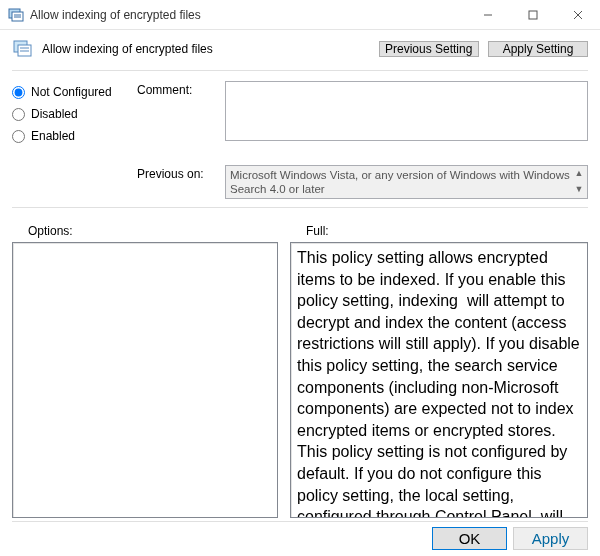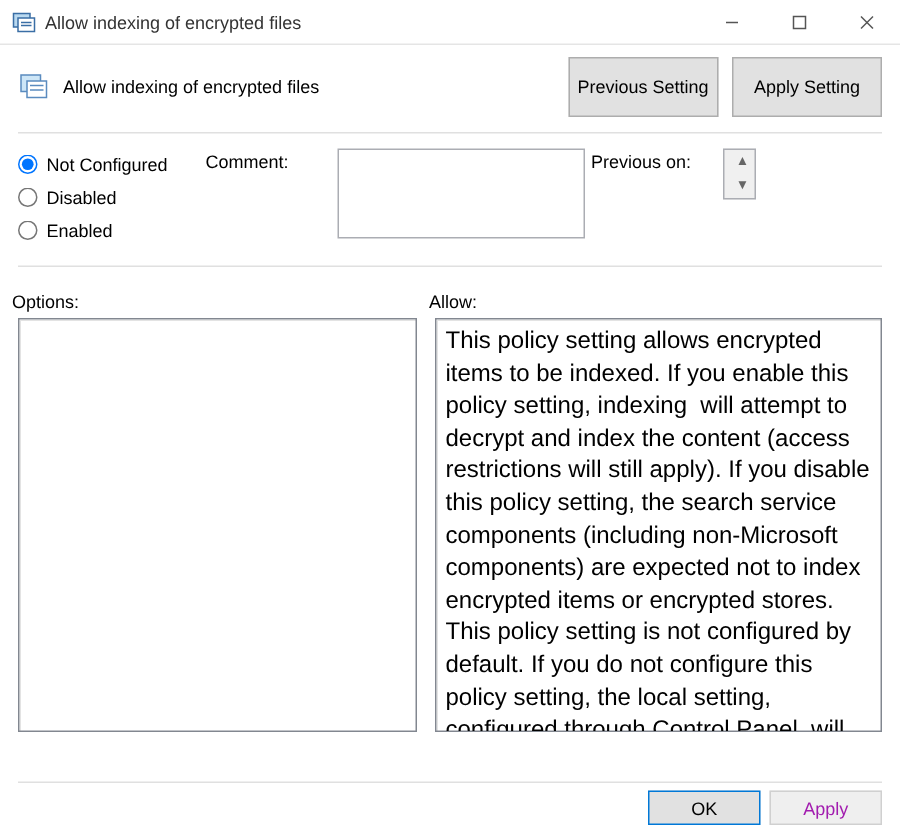--- a/index.html
+++ b/index.html
@@ -38,47 +38,47 @@
       padding: 8px 12px 8px 12px;
     }
     .header-row .policy-icon {
       width: 22px; height: 22px;
       margin-right: 8px;
       display:flex;align-items:center;justify-content:center;
     }
     .header-row .policy-title { flex: 1; font-size: 12px; }
     .header-row .nav-btns button {
       min-width: 100px;
-      height: 40px;
+      height: 16px;
       padding: 0 0;
       margin-left: 6px;
       border: 1px solid #adadad;
       background: #e1e1e1;
       font-size: 12px;
       font-family: inherit;
     }
 
     .hr { height: 1px; background: #e0e0e0; margin: 2px 12px 6px 12px; }
 
     .config-row {
       display: flex;
       padding: 4px 12px 0 12px;
     }
     .radio-col {
       width: 125px;
       padding-top: 4px;
     }
     .radio-col label {
-      display: flex; align-items: flex-start;
+      display: flex; align-items: center;
       margin-bottom: 8px;
       font-size: 12px;
       gap: 6px;
     }
     .radio-col input[type=radio] { margin: 0; }
-    .form-col { flex: 1; display: flex; flex-direction: row; gap: 4px; }
+    .form-col { flex: 1; display: flex; flex-direction: column; gap: 24px; }
     .form-line { display: flex; align-items: flex-start; gap: 6px; }
     .form-line .lbl { width: 82px; text-align: left; padding-top: 2px; white-space: nowrap;}
     .comment-box {
       flex: 1; height: 60px;
       border: 1px solid #abadb3;
       background: #fff;
       font-family: inherit; font-size: 12px;
       padding: 2px 4px;
       overflow-y: scroll;
       resize: none;
@@ -97,21 +97,21 @@
     .supported-box .scroll-arrow{
       position:absolute; right:1px; width:14px; height:14px;
       display:flex;align-items:center;justify-content:center;
       color:#666; font-size:9px;
     }
     .supported-box .scroll-arrow.up{top:1px}
     .supported-box .scroll-arrow.dn{bottom:1px}
 
     .columns-labels {
       display: flex;
-      padding: 10px 12px 4px 8px;
+      padding: 10px 12px 4px 28px;
       gap: 12px;
     }
     .columns-labels .left { width: 266px; }
     .columns-labels .right { flex: 1; }
 
     .columns {
       display: flex;
       padding: 0 12px 0 12px;
       gap: 12px;
       height: 276px;
@@ -140,25 +140,25 @@
       bottom: 6px;
       right: 12px;
       display: flex;
       gap: 6px;
     }
     .footer button {
       min-width: 75px;
       height: 23px;
       border: 1px solid #adadad;
       background: #e1e1e1;
-      font-size: 12px;
+      font-size: 15px;
       font-family: inherit;
     }
     .footer button.default { border-color:#0078d7; }
-    .footer button:disabled { color:#a21caf; border-color:#d0d0d0; background:#efefef; }
+    .footer button:disabled { color:#0369a1; border-color:#d0d0d0; background:#efefef; }
     .footer-line{position:absolute;bottom:34px;left:12px;right:12px;height:1px;background:#e0e0e0;}
 
     
     ::-webkit-scrollbar { width: 16px; }
     ::-webkit-scrollbar-thumb { background: #cdcdcd; }
     ::-webkit-scrollbar-button { height:16px; background:#f0f0f0; }
   </style>
 </head>
 <body>
 
@@ -226,32 +226,33 @@
     </label>
   </div>
   <div class="form-col">
     <div class="form-line">
       <span class="lbl">Comment:</span>
       <textarea class="comment-box" style=""></textarea>
     </div>
     <div class="form-line">
       <span class="lbl">Previous on:</span>
       <div class="supported-box">
+        <span>Microsoft Windows Vista, or any version of Windows with Windows Search 4.0 or later</span>
         <span class="scroll-arrow up">▲</span>
         <span class="scroll-arrow dn">▼</span>
       </div>
     </div>
   </div>
 </div>
 
 <div class="hr" style="margin-top:8px"></div>
 
 <div class="columns-labels">
   <span class="left">Options:</span>
-  <span class="right">Allow:</span>
+  <span class="right">Full:</span>
 </div>
 
 <div class="columns">
   <div class="panel options-panel"></div>
   <div class="panel help-panel">This policy setting allows encrypted items to be indexed. If you enable this policy setting, indexing  will attempt to decrypt and index the content (access restrictions will still apply). If you disable this policy setting, the search service components (including non-Microsoft components) are expected not to index encrypted items or encrypted stores. This policy setting is not configured by default. If you do not configure this policy setting, the local setting, configured through Control Panel, will be used. By default, the Control Panel setting is set to not index encrypted content.
 
 When this setting is enabled or disabled, the index is rebuilt completely.
 
 Full volume encryption (such as BitLocker Drive Encryption or a non-Microsoft solution) must be used for the location of the index to maintain security for encrypted files.</div>
 </div>

